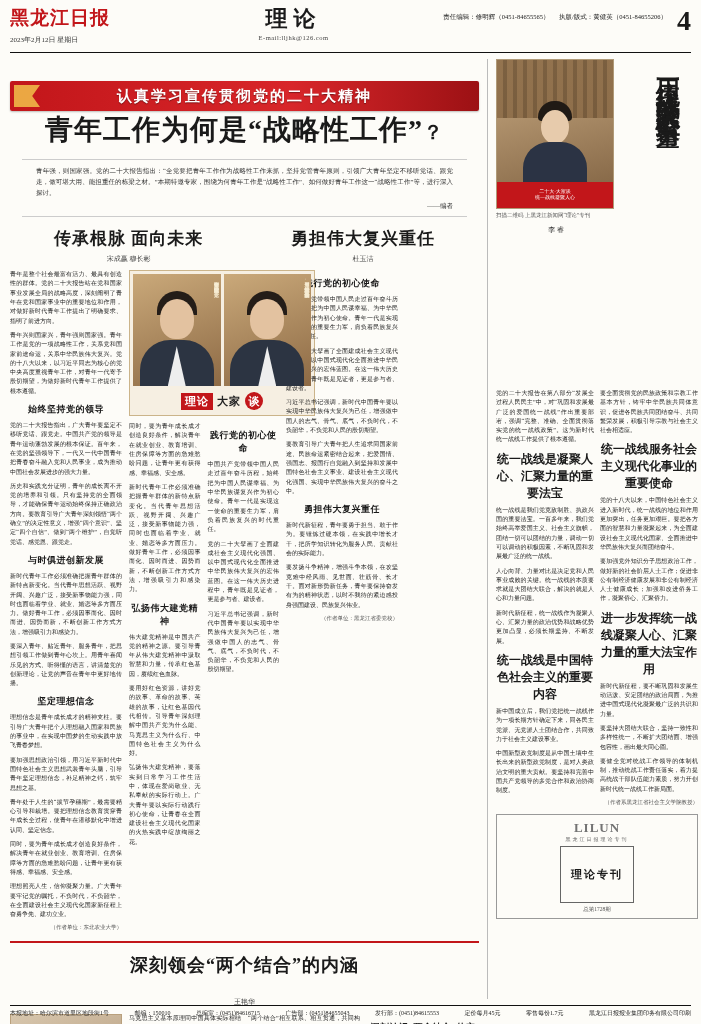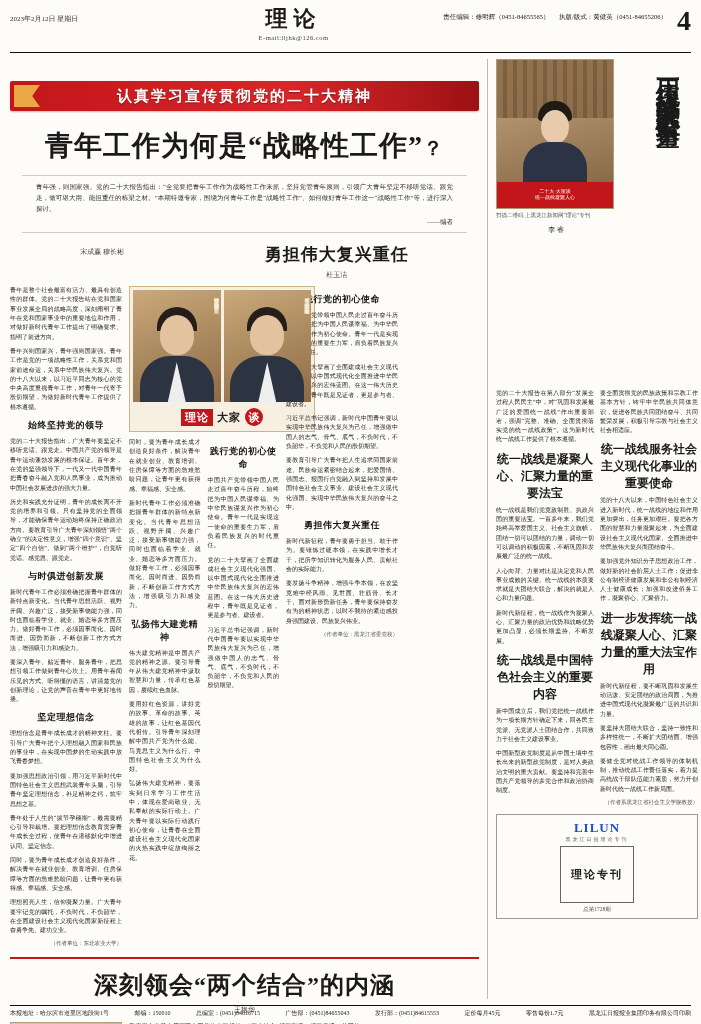--- a/index.html
+++ b/index.html
@@ -28,21 +28,21 @@
   .body-wrap{display:flex;margin-top:6px;height:940px;}
   .col-main{width:470px;padding-right:8px;border-right:1px solid #bbb;}
   .col-right{width:210px;padding-left:8px;}
 
   
   .banner{position:relative;height:30px;margin-top:22px;background:linear-gradient(90deg,#c2161a 0%,#d8262a 60%,#9c1114 100%);border-radius:2px;display:flex;align-items:center;justify-content:center;box-shadow:0 1px 2px rgba(0,0,0,.25);}
   .banner::before{content:"";position:absolute;left:4px;top:4px;bottom:4px;width:26px;background:#f2c14a;opacity:.85;clip-path:polygon(0 0,100% 0,70% 50%,100% 100%,0 100%);}
   .banner-text{color:#fff;font-weight:bold;font-size:15px;letter-spacing:2px;text-shadow:0 1px 1px rgba(0,0,0,.4);}
 
   
-  .headline{text-align:center;font-size:28px;font-weight:bold;letter-spacing:1px;margin:16px 0 10px;}
+  .headline{text-align:center;font-size:28px;font-weight:bold;letter-spacing:1px;margin:0 0 10px;}
   .headline .q{font-size:20px;}
   .lead{font-size:6.5px;line-height:1.7;color:#333;border-top:1px solid #ccc;border-bottom:1px solid #ccc;padding:5px 14px;margin:0 12px 10px;text-align:justify;}
   .lead .sign{display:block;text-align:right;margin-top:2px;}
 
   
   .subheads{display:flex;justify-content:space-around;align-items:flex-start;margin-bottom:6px;}
   .subhead{text-align:center;}
   .subhead .t{font-size:17px;font-weight:bold;letter-spacing:1px;}
   .subhead .a{font-size:7px;color:#444;margin-top:4px;}
 
@@ -63,21 +63,21 @@
   .photo .body2{position:absolute;left:50%;bottom:0;transform:translateX(-50%);width:74px;height:46px;background:#2c3442;border-radius:30px 30px 0 0;}
   .photo .shirt{position:absolute;left:50%;bottom:0;transform:translateX(-50%);width:18px;height:40px;background:#eee;clip-path:polygon(50% 0,100% 100%,0 100%);}
   .photo .txt{position:absolute;right:2px;top:4px;writing-mode:vertical-rl;font-size:5px;color:#fff7e0;line-height:1.3;opacity:.9;}
   .collage-label{display:flex;align-items:center;justify-content:center;gap:4px;margin-top:4px;padding:2px 0;}
   .cl-red{background:#c2161a;color:#fff;font-weight:bold;font-size:11px;padding:1px 4px;letter-spacing:1px;}
   .cl-dark{font-weight:bold;font-size:11px;letter-spacing:1px;color:#222;}
   .cl-circ{background:#c2161a;color:#fff;font-weight:bold;font-size:11px;border-radius:50%;width:18px;height:18px;display:inline-flex;align-items:center;justify-content:center;}
 
   
   .hr-red{border:0;border-top:2px solid #c2161a;margin:10px 0 0;}
-  .headline2{text-align:center;font-size:24px;font-weight:bold;margin:10px 0 4px;letter-spacing:1px;}
+  .headline2{text-align:center;font-size:18px;font-weight:bold;margin:10px 0 20px;letter-spacing:1px;}
   .author2{text-align:center;font-size:7px;color:#444;margin-bottom:7px;}
   .b-cols{display:flex;gap:7px;}
   .b-col{width:112px;}
   .promo{width:112px;}
   .promo-img{width:100%;height:120px;background:linear-gradient(160deg,#d8c7ae,#9e7f5d);position:relative;overflow:hidden;border:1px solid #b9a07d;box-sizing:border-box;}
 
   
   .r-title{writing-mode:vertical-rl;font-size:24px;font-weight:bold;letter-spacing:4px;height:330px;margin:0 auto;text-align:left;}
   .r-head{display:flex;justify-content:space-between;align-items:flex-start;gap:22px;}
   .r-photo{width:118px;height:150px;background:linear-gradient(165deg,#c9ab83,#7d5f3f);position:relative;overflow:hidden;border:1px solid #b09a78;box-sizing:border-box;}
@@ -87,35 +87,36 @@
   .r-photo .rbody{position:absolute;left:50%;bottom:26px;transform:translateX(-50%);width:64px;height:40px;background:#2b3344;border-radius:26px 26px 0 0;}
   .r-photo .rstrip{position:absolute;left:0;right:0;bottom:0;height:26px;background:#c2161a;color:#fff;font-size:5px;display:flex;flex-direction:column;align-items:center;justify-content:center;line-height:1.2;}
   .r-cap{font-size:5.5px;color:#555;line-height:1.4;margin-top:3px;}
   .r-author{text-align:center;font-size:7px;color:#333;margin:5px 0 6px;}
   .r-cols{display:flex;gap:6px;}
   .rcol{width:98px;}
   h5.rsec{font-size:12px;font-weight:bold;text-align:center;margin:6px 0 4px;}
 
   
   .logobox{margin-top:8px;border:1px solid #999;padding:5px;text-align:center;}
-  .lb-top{font-size:13px;font-weight:bold;letter-spacing:1px;color:#1d4ed8;}
+  .lb-top{font-size:13px;font-weight:bold;letter-spacing:1px;color:#737373;}
   .lb-sub{font-size:5px;color:#666;letter-spacing:2px;}
   .lb-mid{border:1px solid #666;display:inline-block;padding:20px 10px;font-size:11px;font-weight:bold;margin-top:4px;letter-spacing:2px;}
   .lb-bot{font-size:5.5px;color:#555;margin-top:3px;}
 
   
   .footer{position:absolute;left:10px;right:10px;bottom:6px;border-top:1px solid #111;padding-top:3px;display:flex;justify-content:space-between;font-size:6px;color:#222;}
 </style>
 </head>
 <body>
 
 <div class="page">
 
   <div class="masthead">
     <div class="mh-left">
+      <div class="mh-logo">黑龙江日报</div>
       <div class="mh-date">2023年2月12日 星期日</div>
     </div>
     <div class="mh-center">
       <div class="mh-title">理论</div>
       <div class="mh-mail">E-mail:lljhk@126.com</div>
     </div>
     <div class="mh-right">
       <span>责任编辑：修明辉（0451-84655565）</span>
       <span>执版/版式：黄健英（0451-84655206）</span>
     </div>
@@ -134,20 +135,21 @@
         <span>青年工作为何是“战略性工作”</span><span class="q">？</span>
       </div>
 
       <div class="lead">
         <span>青年强，则国家强。党的二十大报告指出：“全党要把青年工作作为战略性工作来抓，坚持党管青年原则，引领广大青年坚定不移听党话、跟党走，做可堪大用、能担重任的栋梁之材。”本期特邀专家，围绕为何青年工作是“战略性工作”、如何做好青年工作这一“战略性工作”等，进行深入探讨。</span>
         <span class="sign">——编者</span>
       </div>
 
       <div class="subheads">
         <div class="subhead">
+          <div class="t">传承根脉 面向未来</div>
           <div class="a">宋成赢 穆长彬</div>
         </div>
         <div class="subhead">
           <div class="t">勇担伟大复兴重任</div>
           <div class="a">杜玉洁</div>
         </div>
       </div>
 
       <div class="artcols">
 

